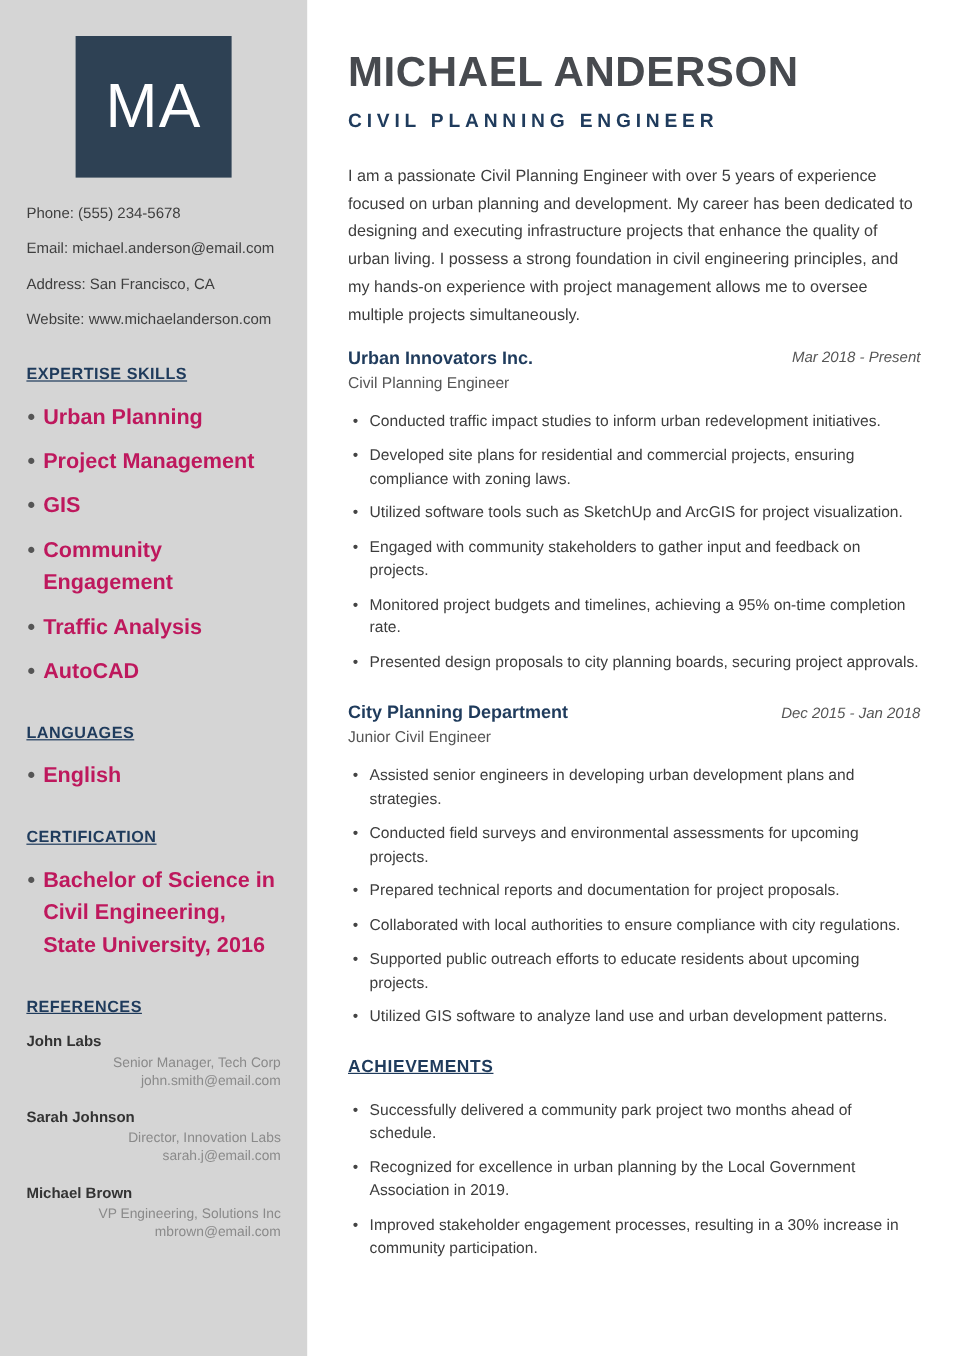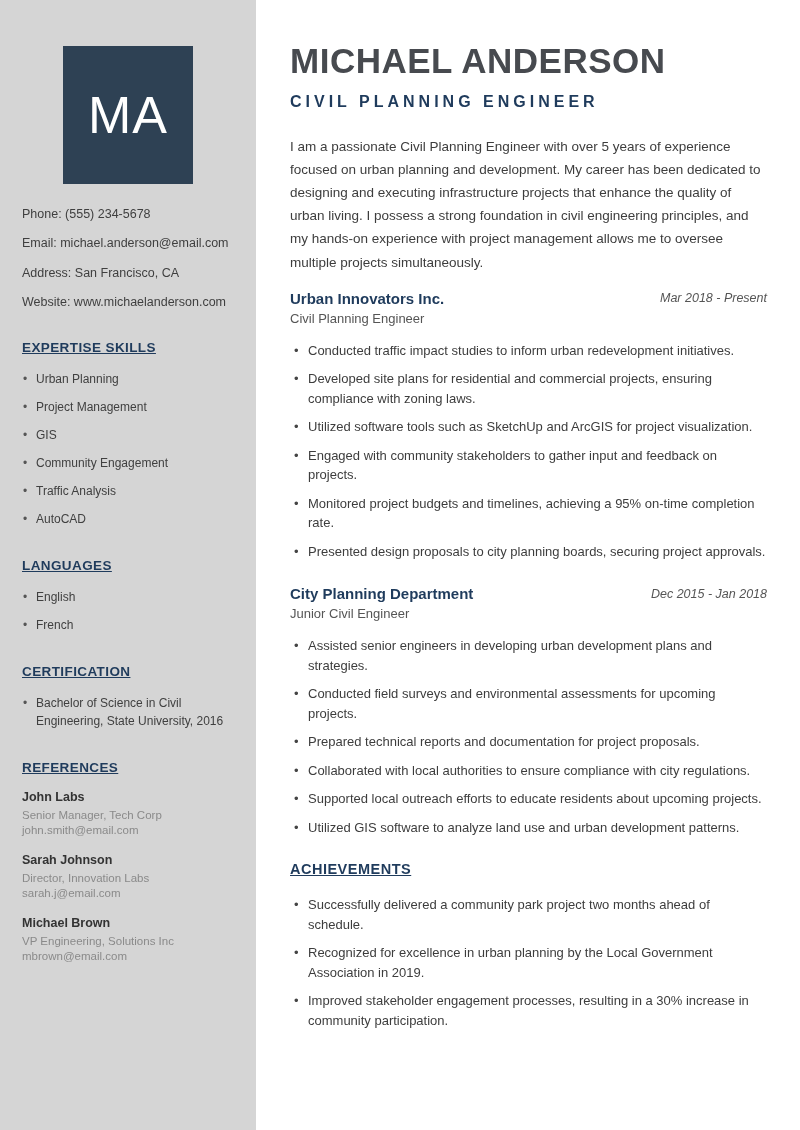--- a/index.html
+++ b/index.html
@@ -27,23 +27,23 @@
   
   .sidebar {
     width: 256px;
     min-height: 1130px;
     background: var(--sidebar-bg);
     padding: 30px 22px 30px 22px;
     flex-shrink: 0;
   }
   .avatar {
     width: 130px;
-    height: 138px;
+    height: 118px;
     background: var(--avatar-bg);
-    margin: 16px auto 22px auto;
+    margin: 0 auto 22px auto;
     display: flex;
     align-items: center;
     justify-content: center;
   }
   .avatar-initials {
     color: #ffffff;
     font-size: 52px;
     font-weight: 400;
     letter-spacing: 1px;
   }
@@ -62,42 +62,44 @@
     margin: 30px 0 15px 0;
   }
   .side-list {
     list-style: none;
     margin: 0;
     padding: 0;
   }
   .side-list li {
     position: relative;
     padding-left: 14px;
-    font-size: 12px;
-    color: #404040;
+    font-size: 18px;
+    color: #be185d;
     line-height: 1.5;
     margin-bottom: 10px;
+    font-weight: bold;
   }
   .side-list li::before {
     content: "\2022";
     position: absolute;
     left: 1px;
     color: #555;
   }
   .ref { margin-bottom: 17px; }
   .ref-name {
     font-weight: bold;
     font-size: 12.5px;
     color: #333;
     margin: 0 0 5px 0;
   }
   .ref-title, .ref-email {
     font-size: 11.5px;
     color: var(--muted-text);
     margin: 0 0 3px 0;
+    text-align: right;
   }
 
   
   .main {
     flex: 1;
     padding: 26px 33px 30px 34px;
   }
   .name {
     font-size: 35px;
     font-weight: bold;
@@ -193,21 +195,20 @@
       <li>Project Management</li>
       <li>GIS</li>
       <li>Community Engagement</li>
       <li>Traffic Analysis</li>
       <li>AutoCAD</li>
     </ul>
 
     <h2 class="side-heading">LANGUAGES</h2>
     <ul class="side-list">
       <li>English</li>
-      <li>French</li>
     </ul>
 
     <h2 class="side-heading">CERTIFICATION</h2>
     <ul class="side-list">
       <li>Bachelor of Science in Civil Engineering, State University, 2016</li>
     </ul>
 
     <h2 class="side-heading">REFERENCES</h2>
 
     <div class="ref">
@@ -256,21 +257,21 @@
       <div class="job-head">
         <span class="company">City Planning Department</span>
         <span class="dates">Dec 2015 - Jan 2018</span>
       </div>
       <p class="role">Junior Civil Engineer</p>
       <ul class="bullets">
         <li>Assisted senior engineers in developing urban development plans and strategies.</li>
         <li>Conducted field surveys and environmental assessments for upcoming projects.</li>
         <li>Prepared technical reports and documentation for project proposals.</li>
         <li>Collaborated with local authorities to ensure compliance with city regulations.</li>
-        <li>Supported local outreach efforts to educate residents about upcoming projects.</li>
+        <li>Supported public outreach efforts to educate residents about upcoming projects.</li>
         <li>Utilized GIS software to analyze land use and urban development patterns.</li>
       </ul>
     </div>
 
     <div class="achievements-section">
       <h3 class="section-heading">ACHIEVEMENTS</h3>
       <ul class="bullets">
         <li>Successfully delivered a community park project two months ahead of schedule.</li>
         <li>Recognized for excellence in urban planning by the Local Government Association in 2019.</li>
         <li>Improved stakeholder engagement processes, resulting in a 30% increase in community participation.</li>

